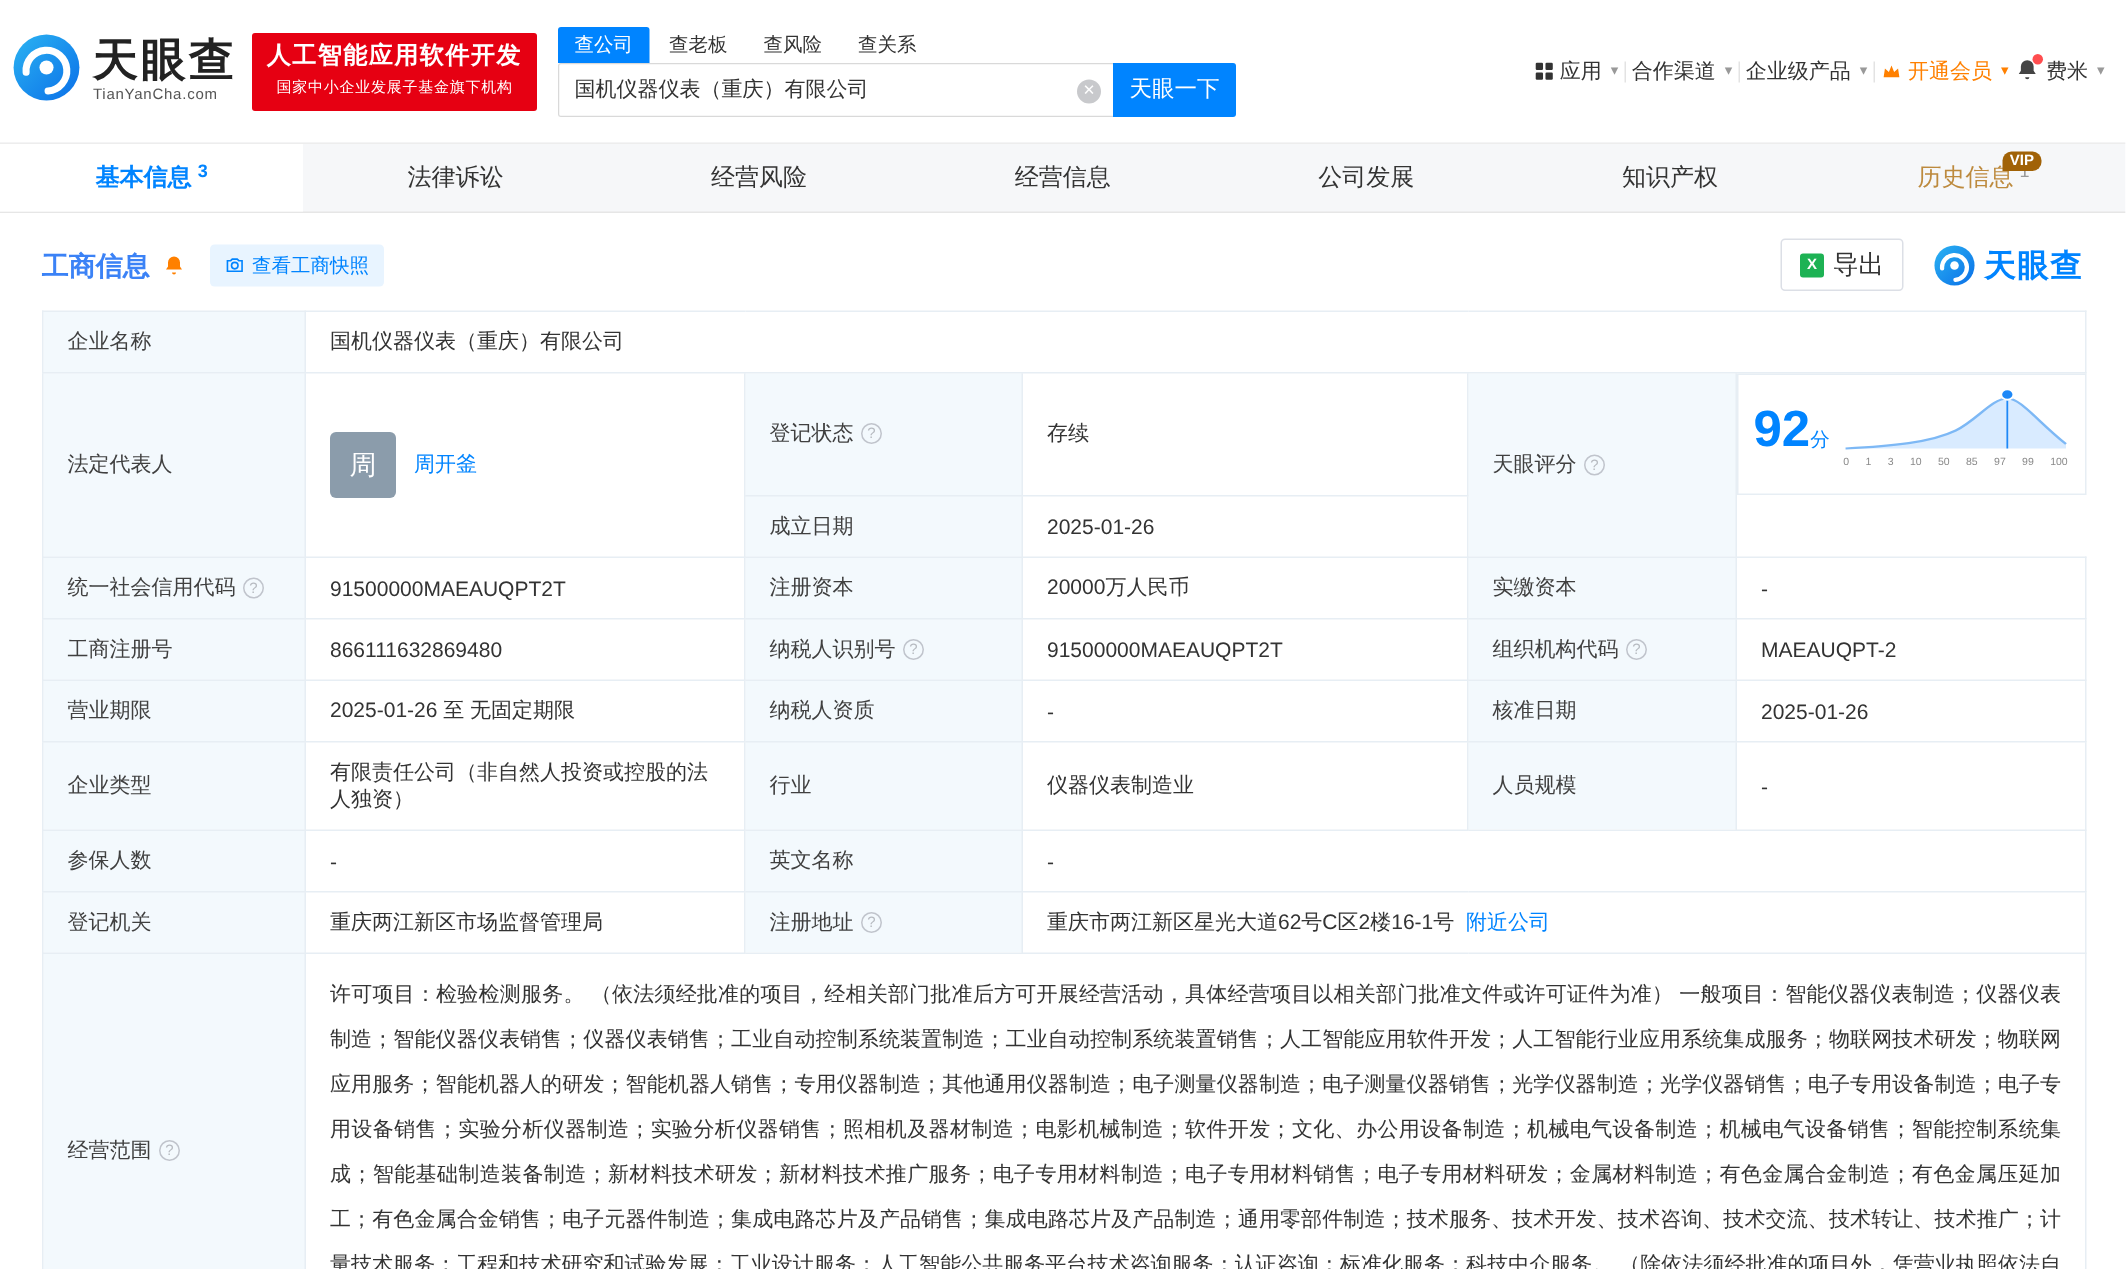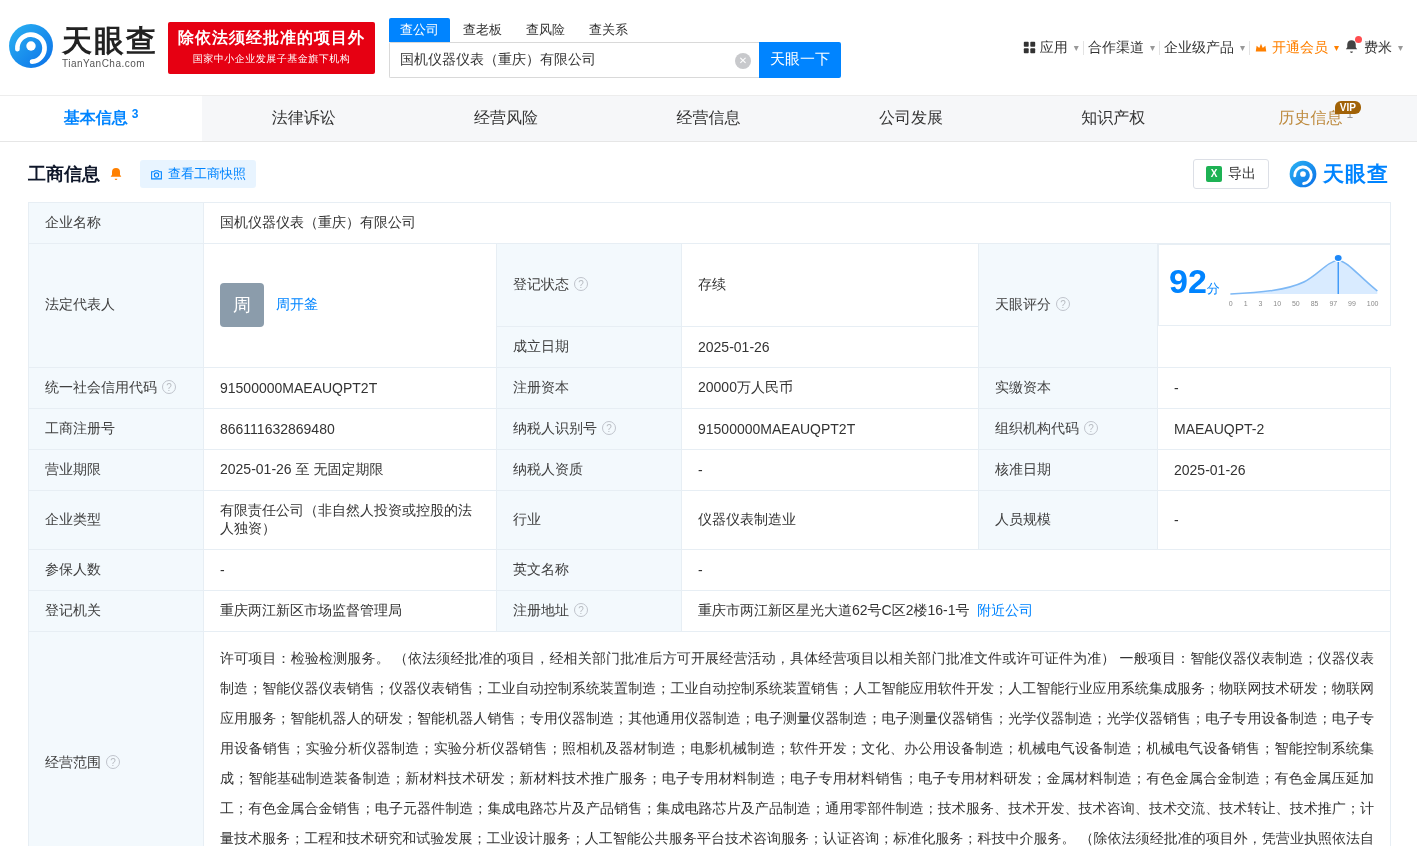--- a/index.html
+++ b/index.html
@@ -44,27 +44,27 @@
     color:#333; cursor:pointer; position:relative; }
   .page-tab.active { background:#fff; color:#0084ff; font-weight:bold; }
   .tab-count { font-size:12px; margin-left:4px; transform:translateY(-5px); color:#0084ff; }
   .page-tab.history { color:#bd8a3e; }
   .page-tab.history .tab-count { color:#999; }
   .vip-badge { position:absolute; top:5px; right:56px; background:#a16207; color:#fff; font-size:10px;
     font-weight:bold; padding:1px 5px; border-radius:6px 6px 6px 0; line-height:11px; }
 
   
   .section-head { display:flex; align-items:center; margin:17px 28px 13px 28px; }
-  .section-title { font-size:18px; font-weight:bold; color:#0f172a; }
+  .section-title { font-size:18px; font-weight:bold; color:#3b82f6; }
   .section-bell { margin-left:8px; color:#ff8000; display:flex; cursor:pointer; }
   .snapshot-btn { margin-left:16px; display:flex; align-items:center; gap:5px; background:#e8f4ff;
     color:#0084ff; font-size:13px; border:none; padding:5px 10px; border-radius:3px; cursor:pointer; font-family:inherit; }
   .head-right { margin-left:auto; display:flex; align-items:center; gap:20px; }
   .export-btn { display:flex; align-items:center; gap:6px; background:#fff; border:1px solid #dcdfe6;
-    border-radius:3px; padding:5px 12px; font-size:14px; color:#333; cursor:pointer; font-family:inherit;text-align:right; }
+    border-radius:3px; padding:5px 12px; font-size:17px; color:#333; cursor:pointer; font-family:inherit;text-align:right; }
   .xls-icon { width:16px; height:16px; background:#1db254; border-radius:2px; color:#fff;
     font-size:10px; font-weight:bold; text-align:center; line-height:16px; }
   .xls-icon::after { content:"X"; }
   .brand { display:flex; align-items:center; gap:6px; }
   .brand-name { font-size:21px; font-weight:bold; color:#0084ff; letter-spacing:1px; }
 
   
   table.info { border-collapse:collapse; margin:0 0 0 28px; width:1362px; table-layout:fixed; }
   table.info td { border:1px solid #e7eef4; font-size:14px; padding:11px 16px; vertical-align:middle; word-break:break-all; }
   td.lbl { background:#f3f9fd; color:#404040; }
@@ -103,21 +103,21 @@
         <circle cx="22" cy="22" r="4.5" fill="#fff"></circle>
       </svg>
     </span>
     <span class="logo-text">
       <div class="logo-title">天眼查</div>
       <div class="logo-sub">TianYanCha.com</div>
     </span>
   </div>
 
   <div class="slogan">
-    <div class="l1">除依法须经批准的项目外</div>
+    <div class="l1">人工智能应用软件开发</div>
     <div class="l2">国家中小企业发展子基金旗下机构</div>
   </div>
 
   <div class="search-area">
     <div class="search-tabs">
       <div class="search-tab active">查公司</div>
       <div class="search-tab">查老板</div>
       <div class="search-tab">查风险</div>
       <div class="search-tab">查关系</div>
     </div>

